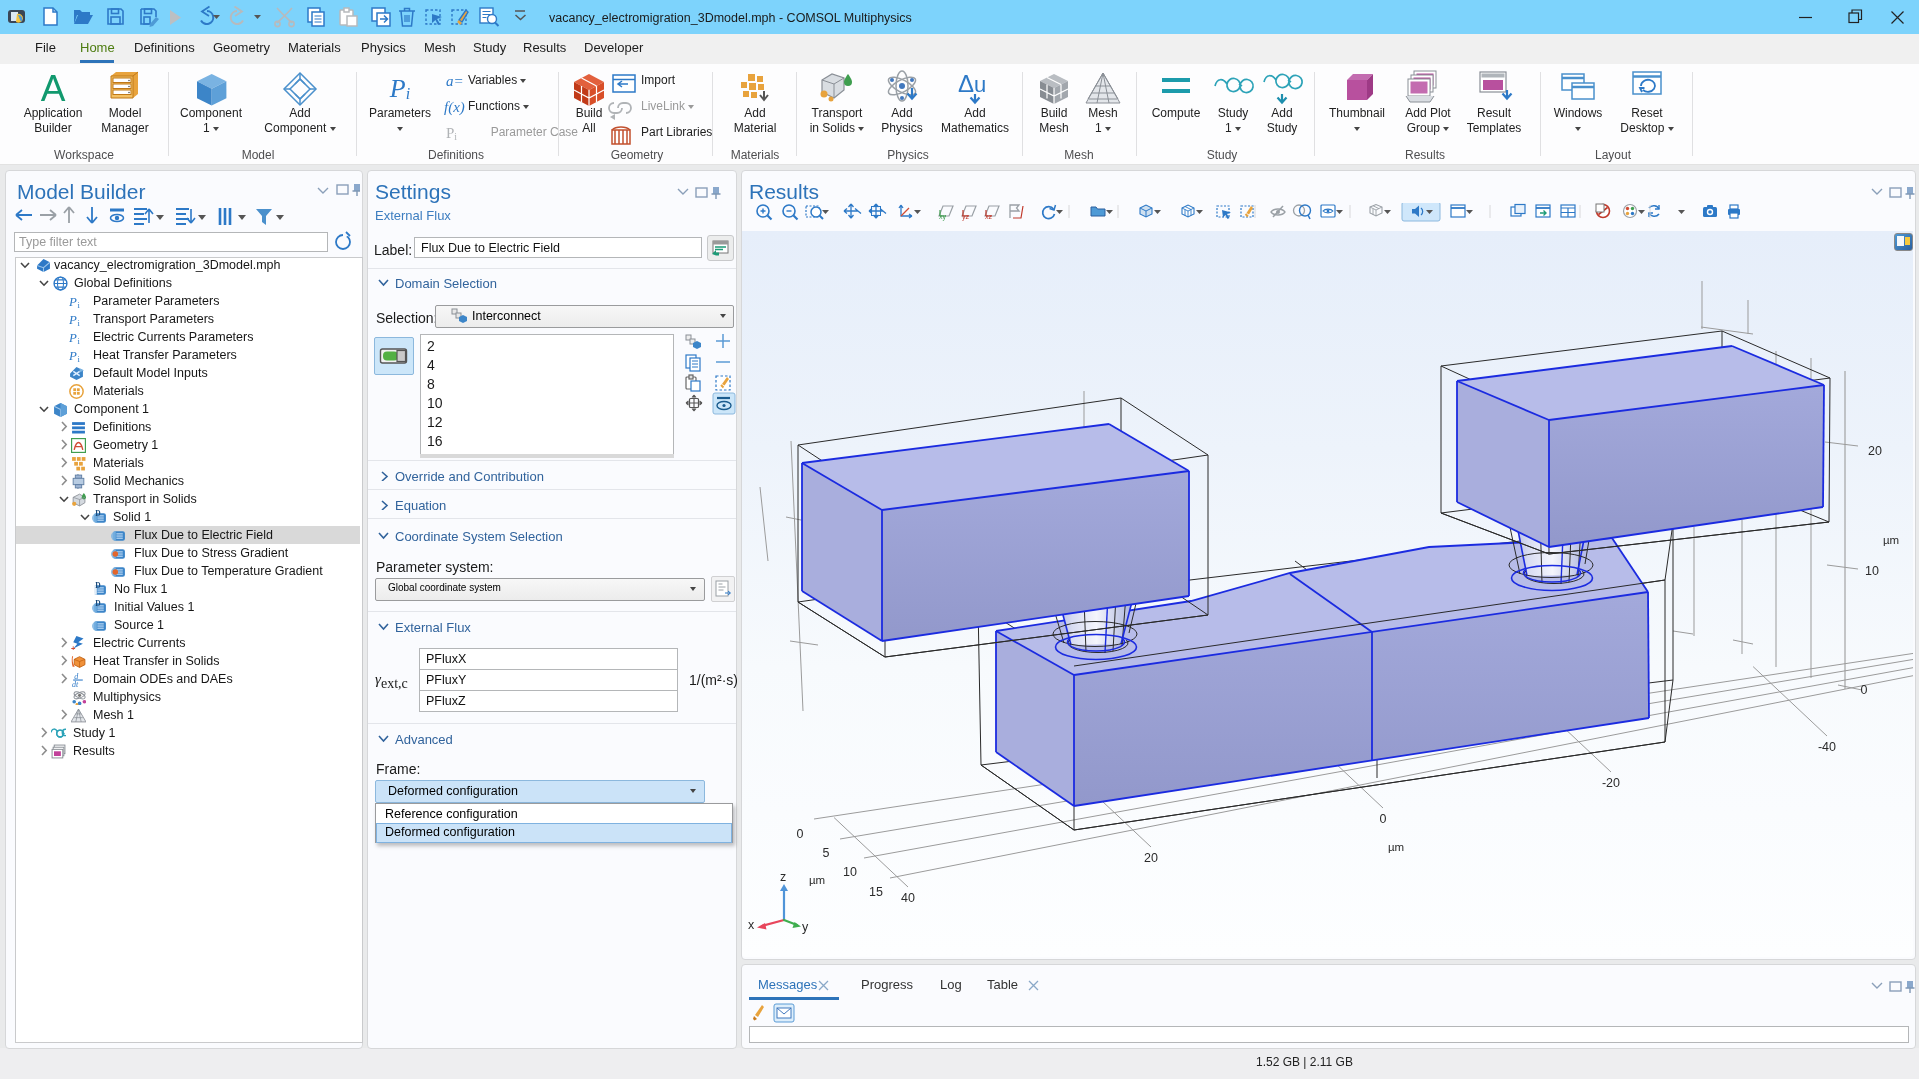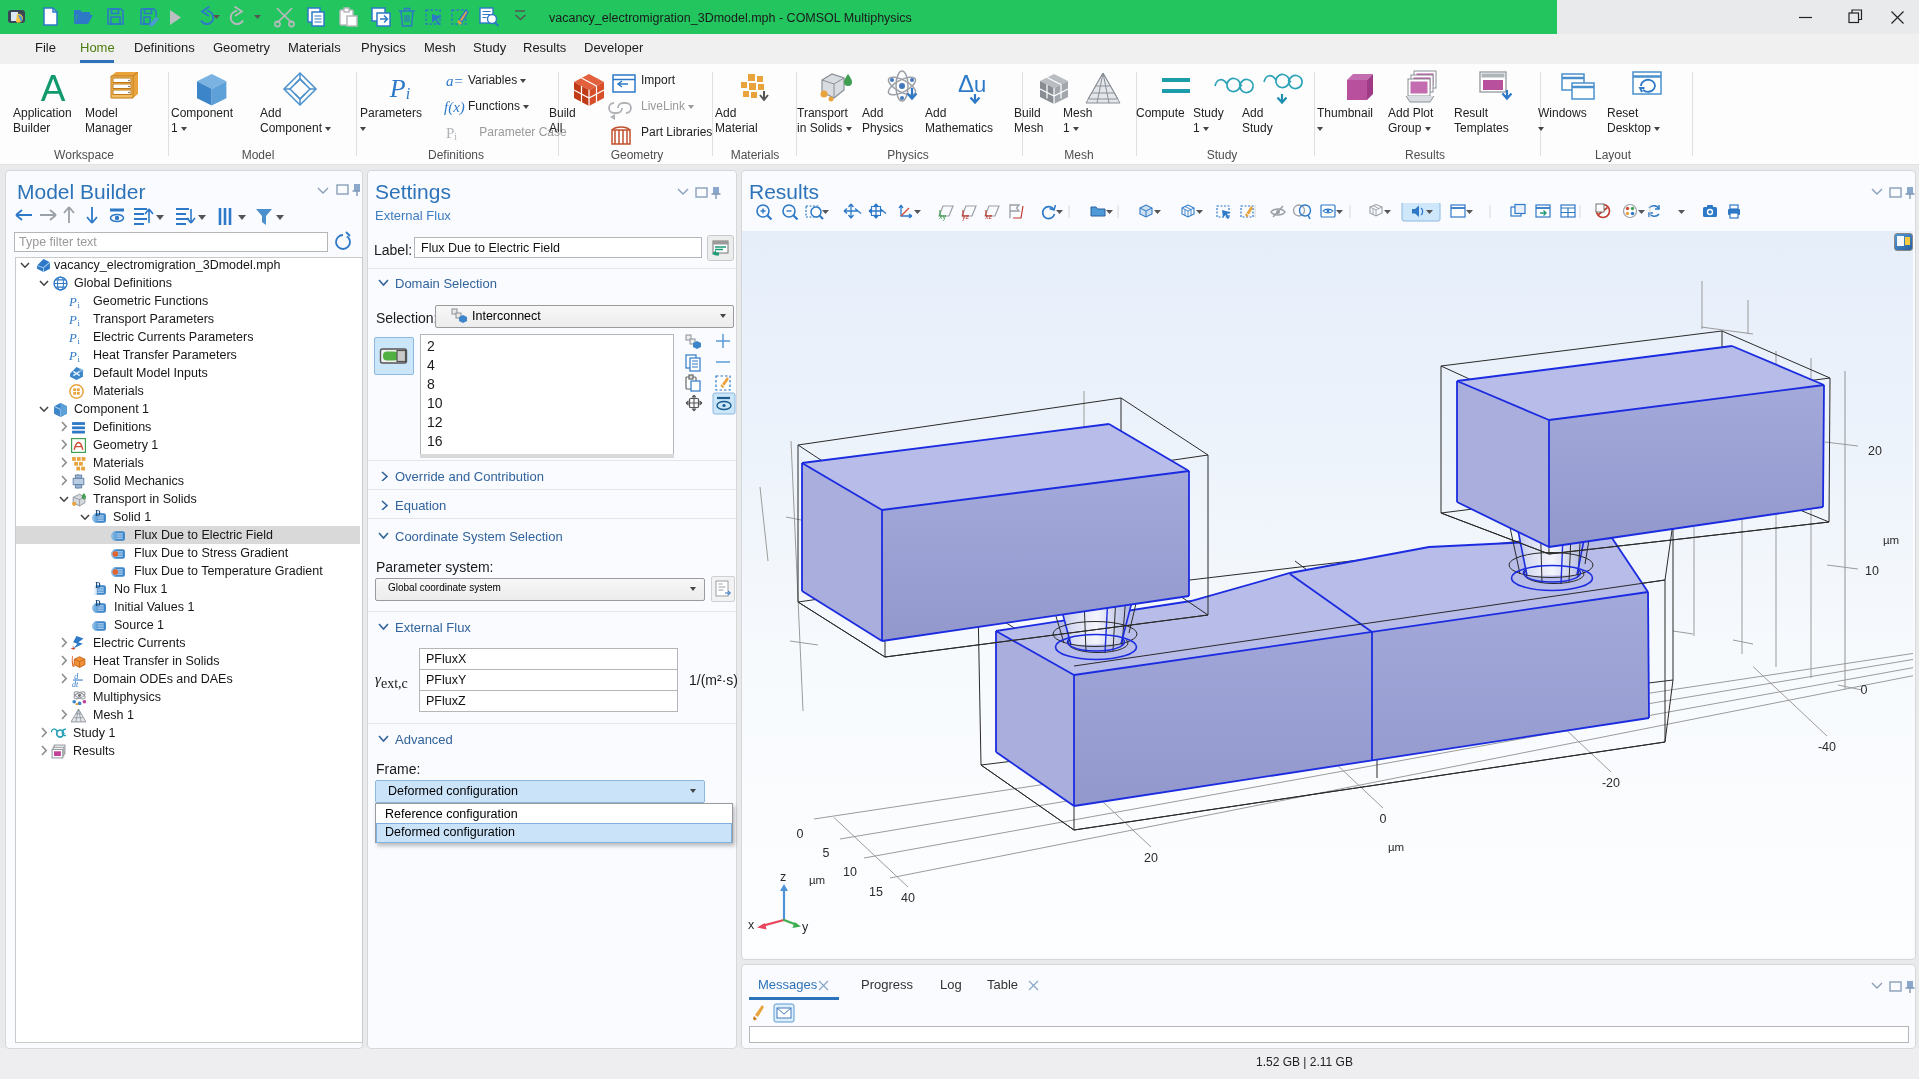--- a/index.html
+++ b/index.html
@@ -1,24 +1,24 @@
 <!DOCTYPE html>
 <html><head>
 <meta charset="utf-8">
 <style>
 html,body{margin:0;padding:0}
 body{width:1919px;height:1079px;position:relative;overflow:hidden;background:#e9eaeb;font-family:"Liberation Sans",sans-serif;-webkit-font-smoothing:antialiased}
 .abs{position:absolute}
-.titlebar{left:0;top:0;width:1557px;height:34px;background:#22c55e}
+.titlebar{left:0;top:0;width:1919px;height:34px;background:#7dd3fc}
 .menubar{left:0;top:34px;width:1919px;height:30px;background:#f0f0f0}
 .mtab{position:absolute;top:6px;font-size:13px;color:#1c1c1c}
 .ribbon{left:0;top:64px;width:1919px;height:100px;background:#fdfdfe;border-bottom:1px solid #e2e2e2}
 .rsep{position:absolute;top:8px;width:1px;height:84px;background:#e0e0e2}
 .glabel{position:absolute;top:84px;width:120px;text-align:center;font-size:12px;color:#4e4e50}
-.rlabel{position:absolute;font-size:12px;color:#222;text-align:left;line-height:15px}
+.rlabel{position:absolute;font-size:12px;color:#222;text-align:center;line-height:15px}
 .rgray{color:#9a9a9a}
 .carr{display:inline-block;width:0;height:0;border-left:3.5px solid transparent;border-right:3.5px solid transparent;border-top:4px solid #444;vertical-align:middle}
 .panel{position:absolute;background:#fafbfe;border:1px solid #d6d7d9;border-radius:4px}
 .ptitle{position:absolute;font-size:21px;color:#2d73b9}
 .psub{position:absolute;font-size:13px;color:#3c7dc0}
 .statusbar{left:0;top:1048px;width:1919px;height:31px;background:#eeeef0;font-size:12px;color:#222}
 .tree{position:absolute;left:9px;top:86px;width:346px;height:784px;background:#fff;border:1px solid #c9cacc;overflow:hidden}
 .trow{position:absolute;left:0;width:344px;height:18px;font-size:12.5px;color:#161616;white-space:nowrap}
 .trow span.txt{position:absolute;top:2px}
 .sect{position:absolute;font-size:13px;color:#31639c;font-weight:normal}
@@ -296,21 +296,21 @@
         <path d="M8 14 a7 6 0 1 1 2 4 M9 20 l-2 -4 l4.5 0" fill="none" stroke="#2d79c7" stroke-width="1.8"></path>
       </g>
 </svg>
 <div class="rlabel" style="left:13px;top:42px;width:80px">Application<br>Builder</div>
 <div class="rlabel" style="left:85px;top:42px;width:80px">Model<br>Manager</div>
 <div class="rlabel" style="left:171px;top:42px;width:80px">Component<br>1 <span class="carr"></span></div>
 <div class="rlabel" style="left:260px;top:42px;width:80px">Add<br>Component <span class="carr"></span></div>
 <div class="rlabel" style="left:360px;top:42px;width:80px">Parameters<br><span class="carr"></span></div>
 <div class="rlabel" style="left:468px;top:9px;width:80px;text-align:left">Variables <span class="carr"></span></div>
 <div class="rlabel" style="left:468px;top:35px;width:80px;text-align:left">Functions <span class="carr"></span></div>
-<div class="rlabel rgray" style="left:468px;top:61px;width:110px;text-align:center">Parameter Case</div>
+<div class="rlabel rgray" style="left:468px;top:61px;width:110px;text-align:right">Parameter Case</div>
 <div class="rlabel" style="left:549px;top:42px;width:80px">Build<br>All</div>
 <div class="rlabel" style="left:641px;top:9px;width:80px;text-align:left">Import</div>
 <div class="rlabel rgray" style="left:641px;top:35px;width:80px;text-align:left">LiveLink <span class="carr" style="border-top-color:#9a9a9a"></span></div>
 <div class="rlabel" style="left:641px;top:61px;width:90px;text-align:left">Part Libraries</div>
 <div class="rlabel" style="left:715px;top:42px;width:80px">Add<br>Material</div>
 <div class="rlabel" style="left:797px;top:42px;width:80px">Transport<br>in Solids <span class="carr"></span></div>
 <div class="rlabel" style="left:862px;top:42px;width:80px">Add<br>Physics</div>
 <div class="rlabel" style="left:925px;top:42px;width:100px">Add<br>Mathematics</div>
 <div class="rlabel" style="left:1014px;top:42px;width:80px">Build<br>Mesh</div>
 <div class="rlabel" style="left:1063px;top:42px;width:80px">Mesh<br>1 <span class="carr"></span></div>
@@ -391,21 +391,21 @@
           <ellipse cx="7" cy="7" rx="2.8" ry="6" fill="none" stroke="#2d79c7" stroke-width="1"></ellipse>
           <path d="M1 7 h12 M2 3.6 h10 M2 10.4 h10" stroke="#2d79c7" stroke-width="1" fill="none"></path>
         </svg>
         <span class="txt" style="left:58px">Global Definitions</span>
       </div>
 <div class="trow" style="top:34px">
         <svg class="abs" style="left:53px;top:2px" width="15" height="15" viewBox="0 0 14 14">
           <text x="0" y="11" font-size="12" font-family="Liberation Serif" font-style="italic" fill="#2d79c7">P</text>
           <text x="8" y="13" font-size="8" font-family="Liberation Serif" fill="#2d79c7">i</text>
         </svg>
-        <span class="txt" style="left:77px">Geometric Functions</span>
+        <span class="txt" style="left:77px">Parameter Parameters</span>
       </div>
 <div class="trow" style="top:52px">
         <svg class="abs" style="left:53px;top:2px" width="15" height="15" viewBox="0 0 14 14">
           <text x="0" y="11" font-size="12" font-family="Liberation Serif" font-style="italic" fill="#2d79c7">P</text>
           <text x="8" y="13" font-size="8" font-family="Liberation Serif" fill="#2d79c7">i</text>
         </svg>
         <span class="txt" style="left:77px">Transport Parameters</span>
       </div>
 <div class="trow" style="top:70px">
         <svg class="abs" style="left:53px;top:2px" width="15" height="15" viewBox="0 0 14 14">

